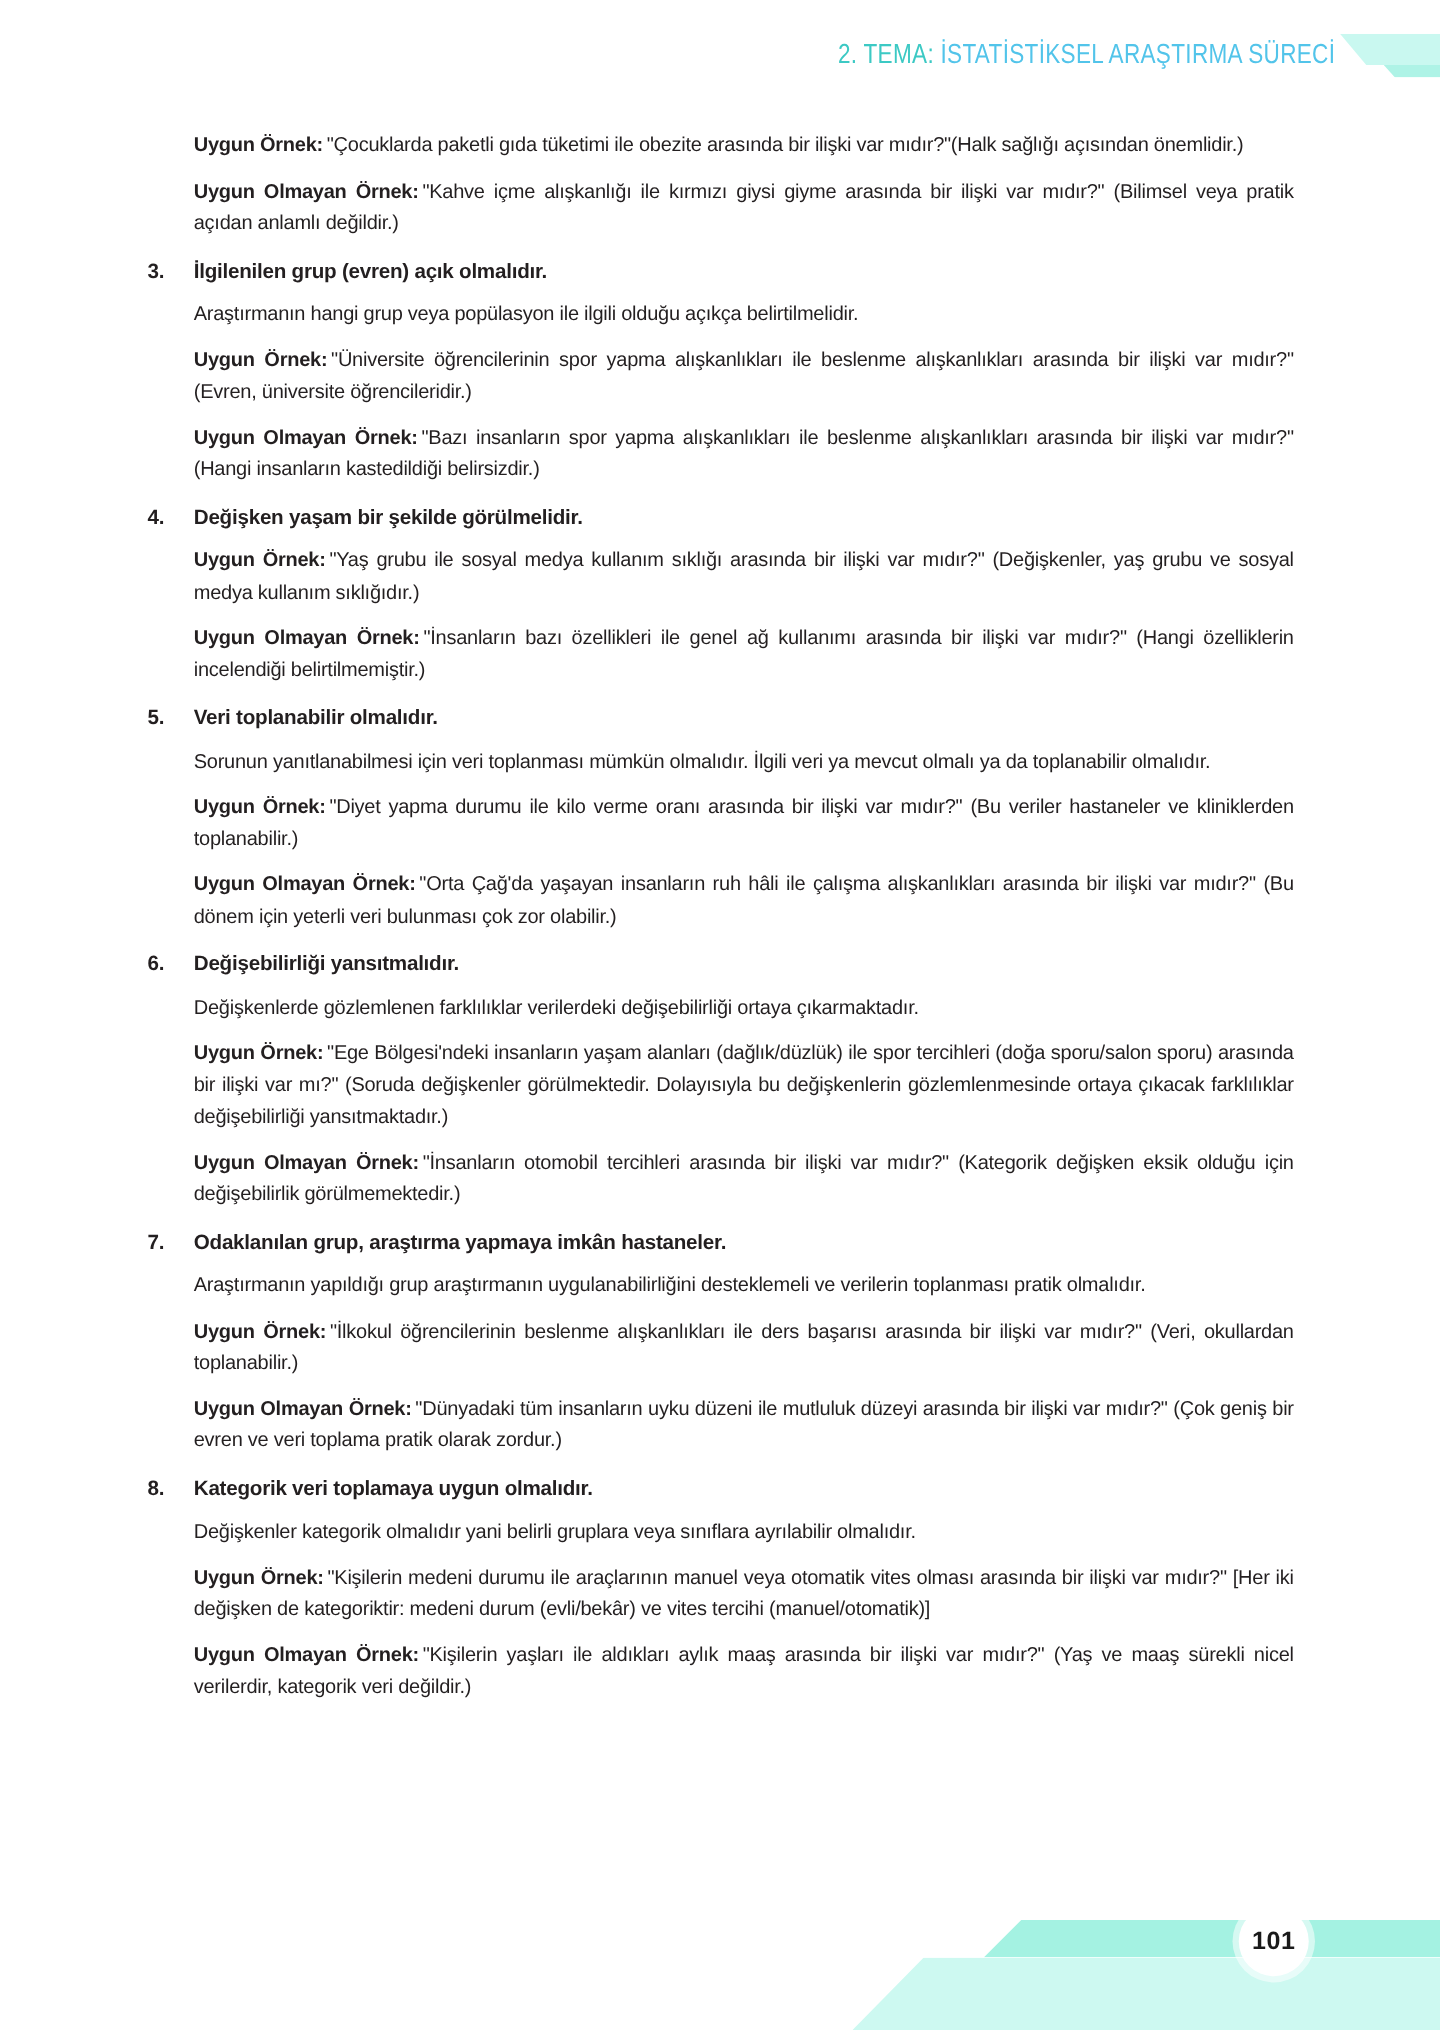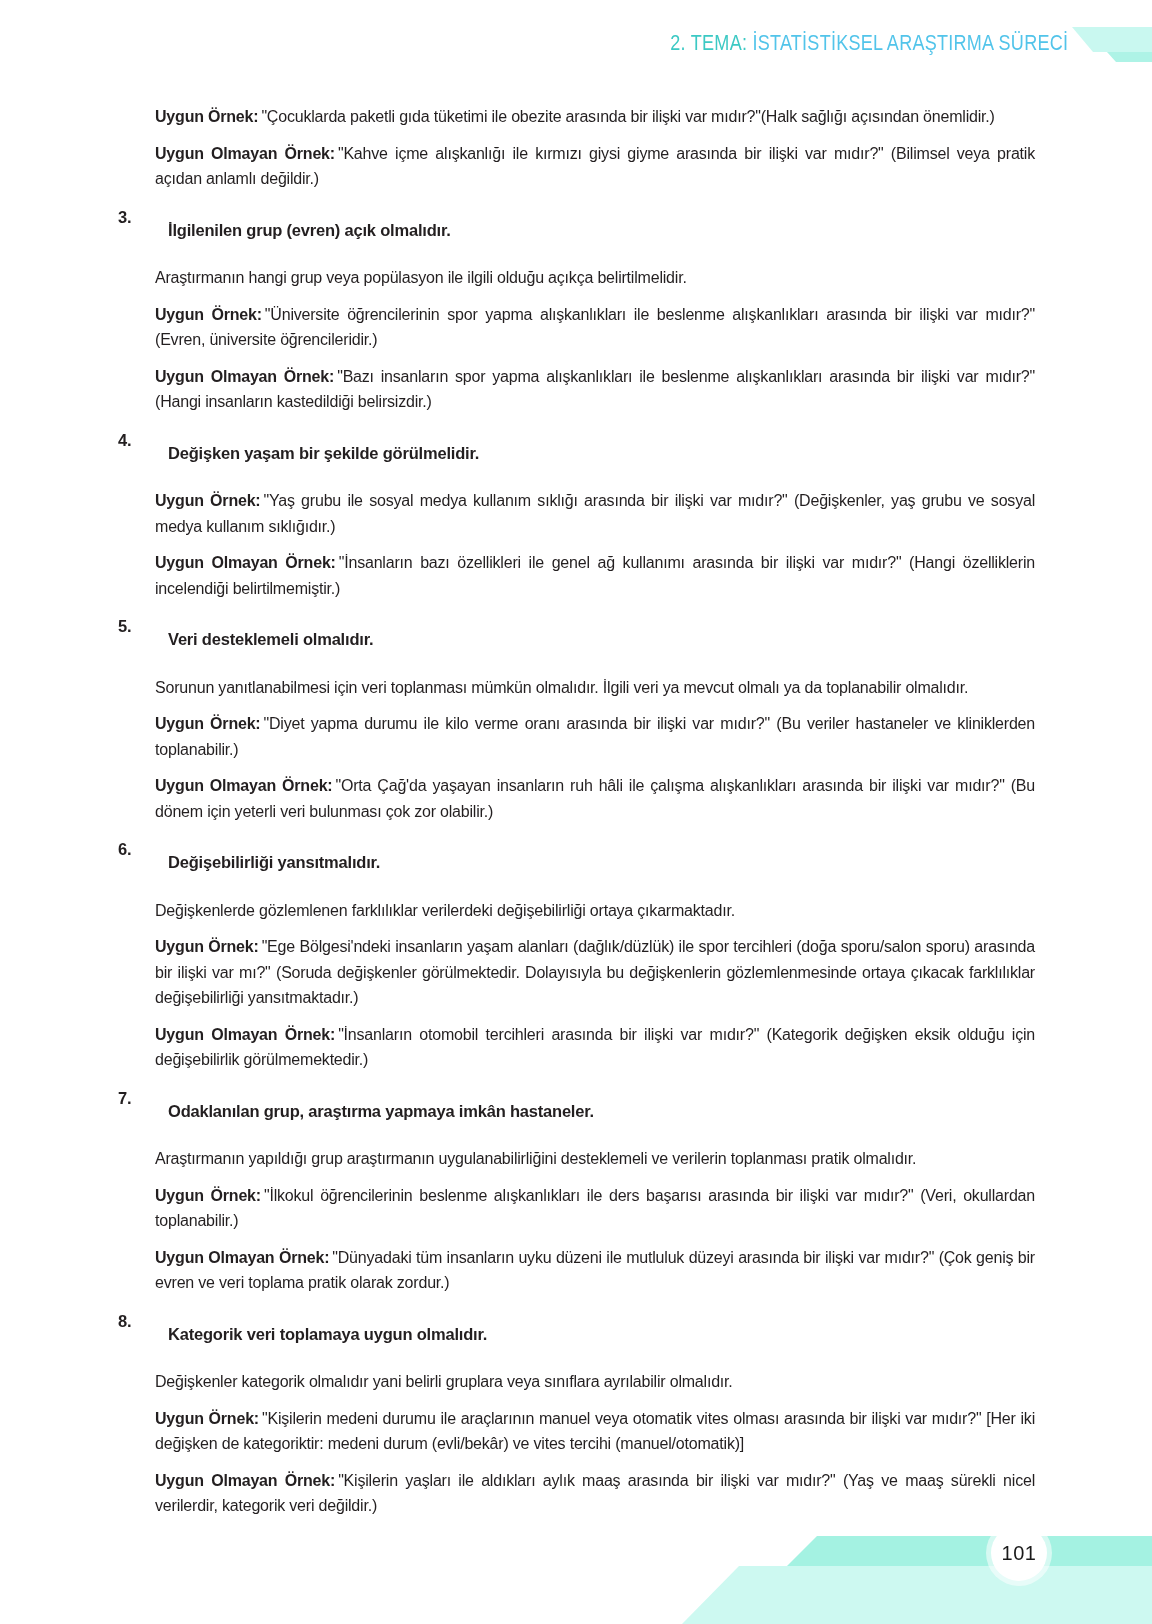--- a/index.html
+++ b/index.html
@@ -38,40 +38,40 @@
   .content{
     position:absolute;left:118px;top:104px;width:917px;
     font-size:16px;line-height:25.5px;letter-spacing:-.2px;
     text-align:justify;
   }
   .para{margin:0 0 11px 37px;}
   .para b{margin-right:3px;margin-top:24px;}
   .item{margin-top:13px;}
   .item-head{display:flex;margin:0 0 9px 0;font-weight:700;font-size:16.5px;}
   .item-num{width:37px;flex:none;}
-  .item-heading{margin:13px;font-size:16.5px;font-weight:700;display:inline;}
+  .item-heading{margin:0;font-size:16.5px;font-weight:700;display:inline;}
   .desc{margin:0 0 11px 37px;}
 
   
   .band-dark{
     position:absolute;left:780px;top:1536px;width:372px;height:30px;
     background:#a4f2e2;
     clip-path:polygon(37px 0,100% 0,100% 100%,7px 100%);
   }
   .band-light{
     position:absolute;left:675px;top:1566px;width:477px;height:58px;
     background:#cdf9f1;
     clip-path:polygon(64px 0,100% 0,100% 100%,7px 100%);
   }
   .page-circle{
     position:absolute;left:991px;top:1525px;width:56px;height:56px;
     border-radius:50%;background:#ffffff;
     box-shadow:0 0 0 5px rgba(255,255,255,.55);
     display:flex;align-items:center;justify-content:center;
-    font-size:20px;font-weight:400;color:#1a1a1a;letter-spacing:.5px;
+    font-size:20px;font-weight:700;color:#1a1a1a;letter-spacing:.5px;
   }
 </style>
 </head>
 <body>
 
 <div class="page">
 
   <div class="page-title">
     <span class="theme-label">2. TEMA:</span>
     <span class="theme-title">İSTATİSTİKSEL ARAŞTIRMA SÜRECİ</span>
@@ -99,21 +99,21 @@
         <span class="item-num">4.</span>
         <h3 class="item-heading">Değişken yaşam bir şekilde görülmelidir.</h3>
       </div>
       <p class="para"><b>Uygun Örnek:</b><span>"Yaş grubu ile sosyal medya kullanım sıklığı arasında bir ilişki var mıdır?" (Değişkenler, yaş grubu ve sosyal medya kullanım sıklığıdır.)</span></p>
       <p class="para"><b>Uygun Olmayan Örnek:</b><span>"İnsanların bazı özellikleri ile genel ağ kullanımı arasında bir ilişki var mıdır?" (Hangi özelliklerin incelendiği belirtilmemiştir.)</span></p>
     </section>
 
     <section class="item">
       <div class="item-head">
         <span class="item-num">5.</span>
-        <h3 class="item-heading">Veri desteklemeli olmalıdır.</h3>
+        <h3 class="item-heading">Veri toplanabilir olmalıdır.</h3>
       </div>
       <p class="desc">Sorunun yanıtlanabilmesi için veri toplanması mümkün olmalıdır. İlgili veri ya mevcut olmalı ya da toplanabilir olmalıdır.</p>
       <p class="para"><b>Uygun Örnek:</b><span>"Diyet yapma durumu ile kilo verme oranı arasında bir ilişki var mıdır?" (Bu veriler hastaneler ve kliniklerden toplanabilir.)</span></p>
       <p class="para"><b>Uygun Olmayan Örnek:</b><span>"Orta Çağ'da yaşayan insanların ruh hâli ile çalışma alışkanlıkları arasında bir ilişki var mıdır?" (Bu dönem için yeterli veri bulunması çok zor olabilir.)</span></p>
     </section>
 
     <section class="item">
       <div class="item-head">
         <span class="item-num">6.</span>
         <h3 class="item-heading">Değişebilirliği yansıtmalıdır.</h3>

